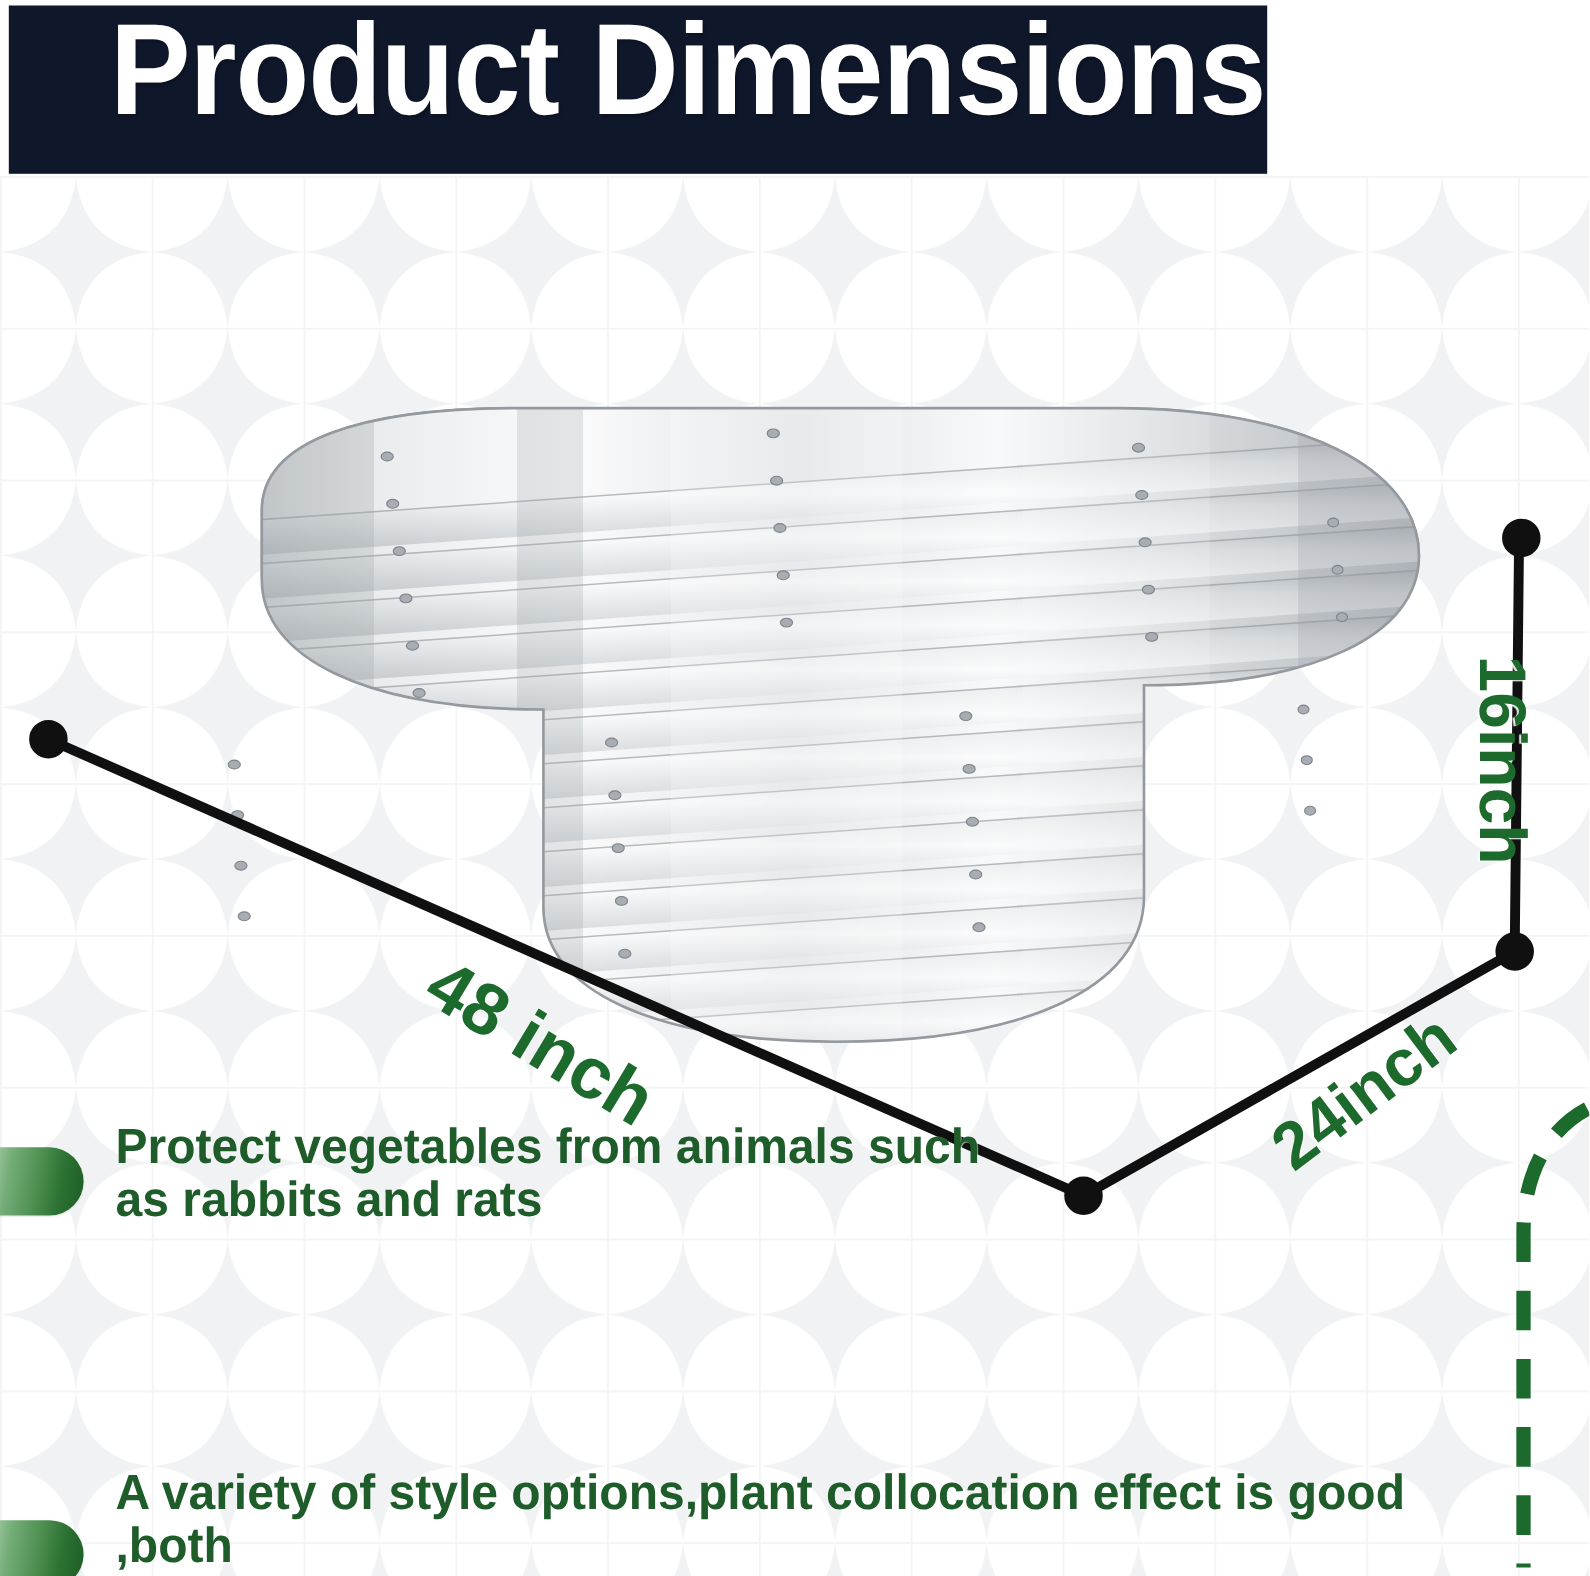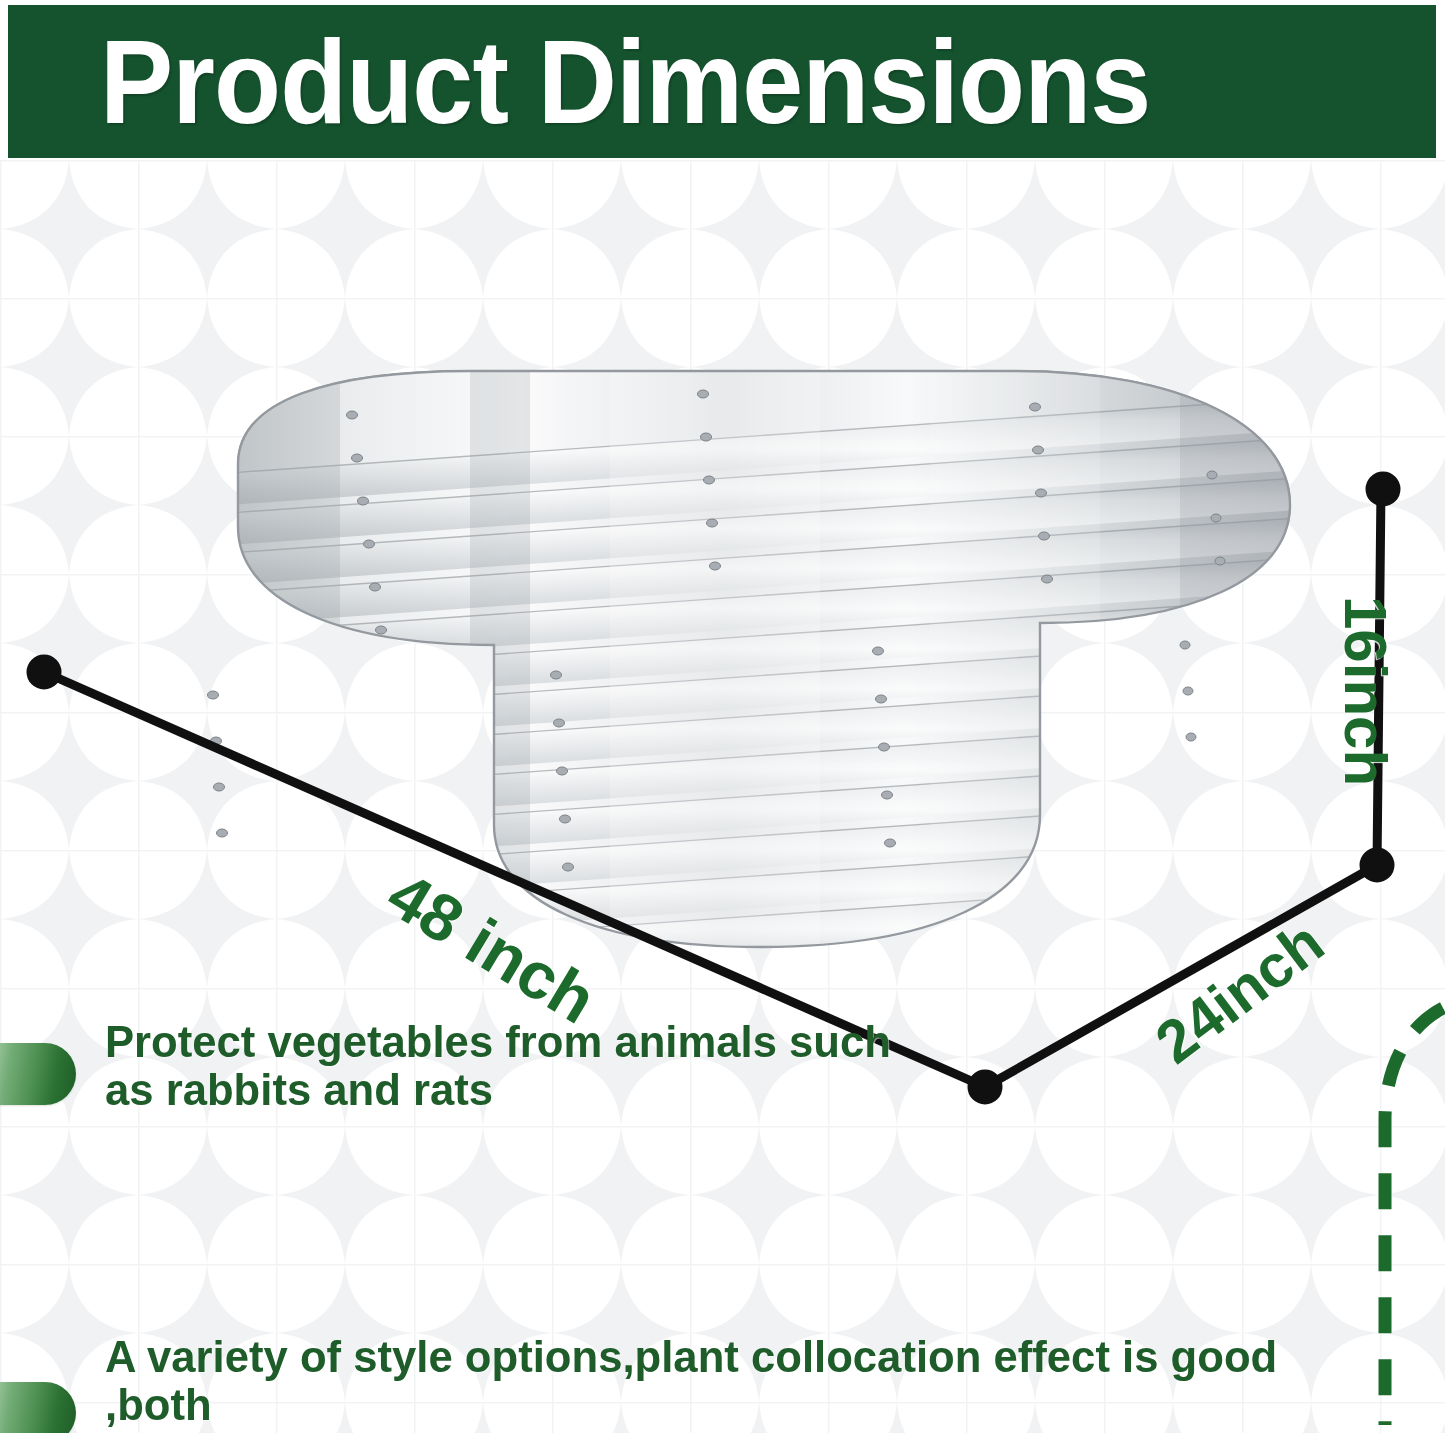--- a/index.html
+++ b/index.html
@@ -13,23 +13,23 @@
   #root{position:absolute;inset:0;background:#fff;}
 
   
   .watermark{
     position:absolute;left:0;top:160px;width:1445px;height:1273px;
     opacity:1;pointer-events:none;
   }
 
   
   .banner{
-    position:absolute;left:8px;top:5px;width:1428px;height:153px;
-    background:#14532d;
-    display:flex;align-items:center;
+    position:absolute;left:8px;top:5px;width:1144px;height:153px;
+    background:#0f172a;
+    display:flex;
   }
   .banner-title{
     color:#ffffff;
     font-family:"Liberation Sans Narrow","Liberation Sans",sans-serif;
     font-weight:bold;
     font-size:118px;
     line-height:1;
     letter-spacing:-1px;
     margin-left:92px;
     transform:scaleX(0.93);

